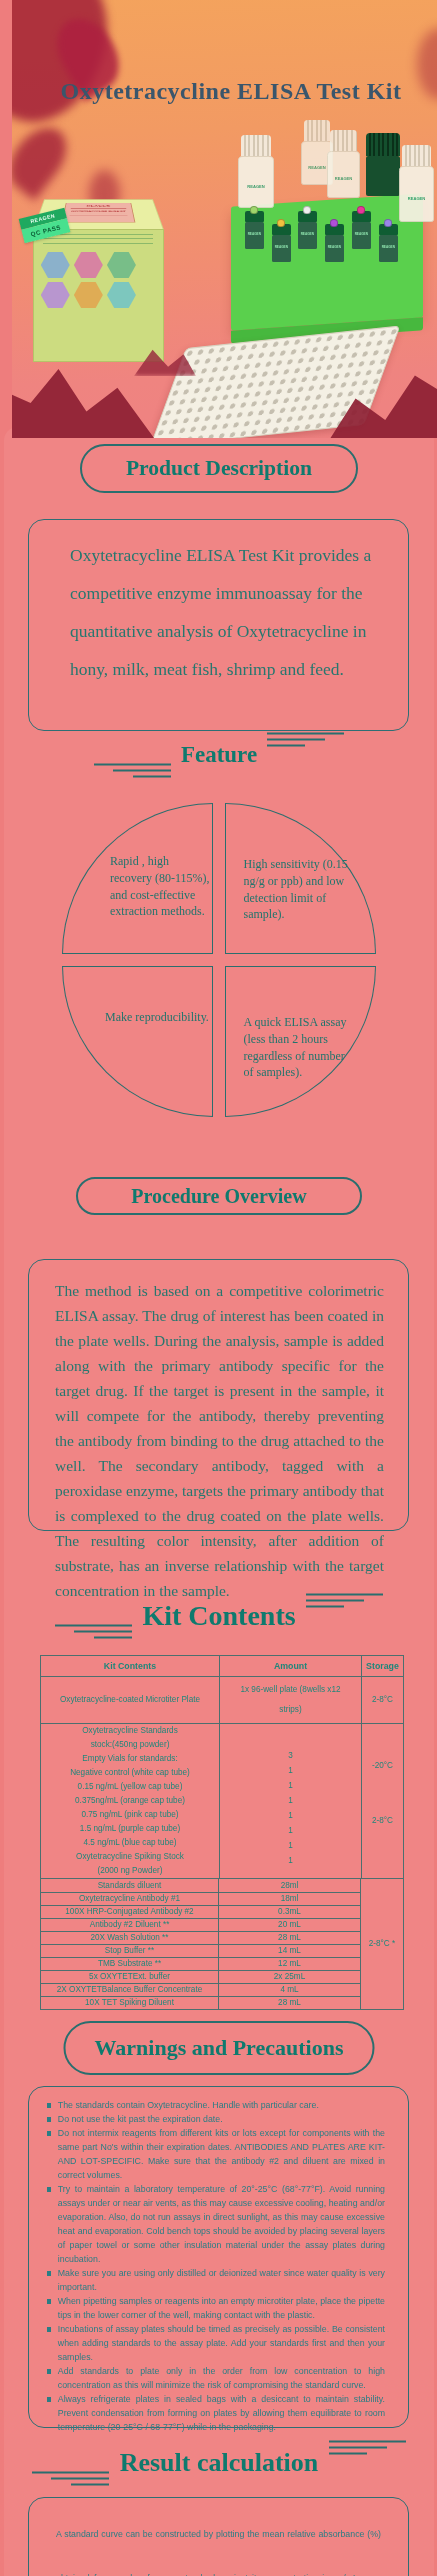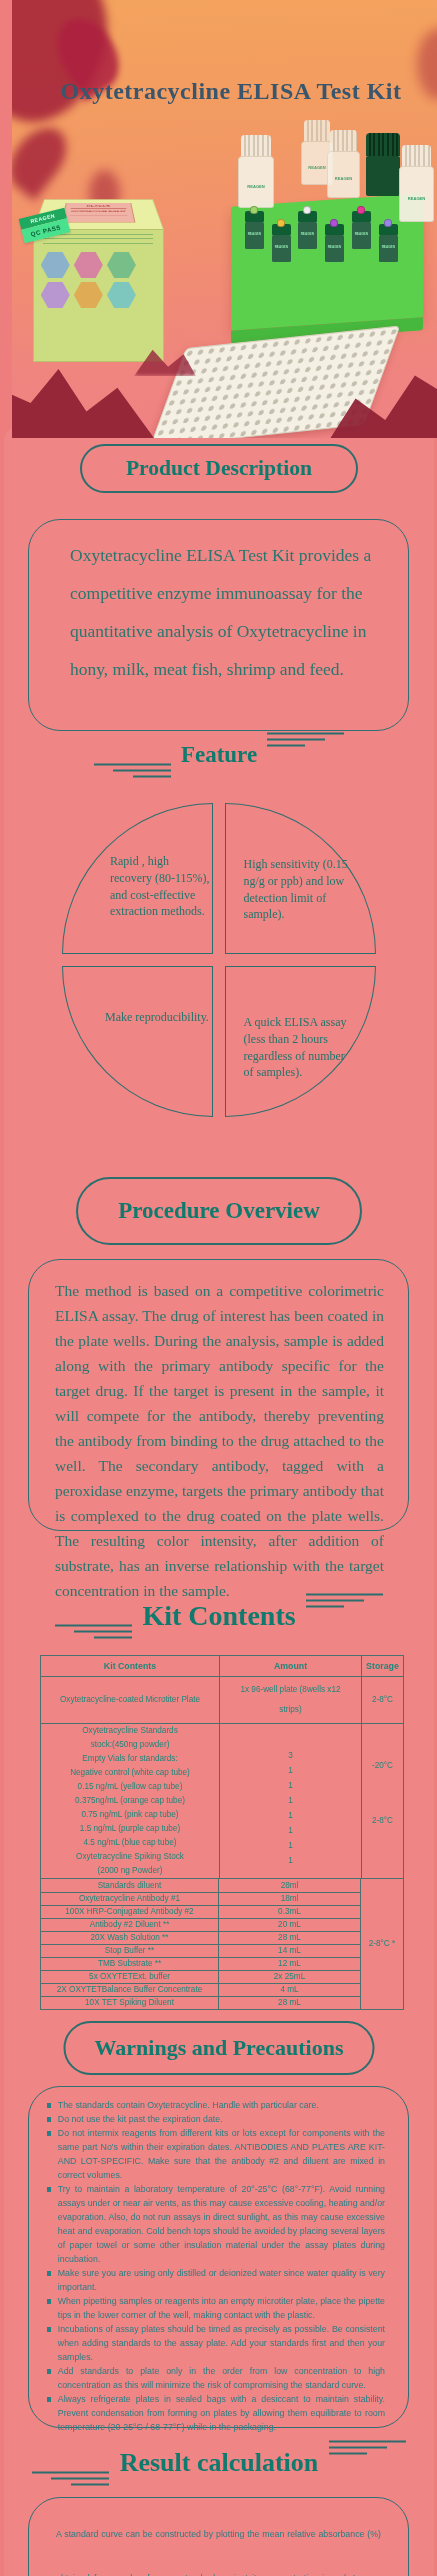--- a/index.html
+++ b/index.html
@@ -74,36 +74,36 @@
   .mountain{position:absolute;background:#8e2033;filter:blur(1.5px);opacity:.92}
   .mountain.ml{left:-6.2px;bottom:-9.3px;width:155px;height:85px;clip-path:polygon(0 100%,0 35%,16% 48%,34% 8%,52% 58%,72% 30%,100% 100%)}
   .mountain.mr{right:-6.2px;bottom:-5.2px;width:129px;height:77px;clip-path:polygon(0 100%,22% 42%,45% 70%,68% 12%,100% 45%,100% 100%)}
   .sandpile{position:absolute;left:122px;bottom:62px;width:62px;height:31px;background:#97263b;filter:blur(2.1px);opacity:.8;
         clip-path:polygon(0 100%,30% 15%,55% 70%,80% 30%,100% 100%)}
 
   
   .pill{position:absolute;left:50%;transform:translateX(-50%);border:2.1px solid var(--pillBorder);border-radius:36px;
         display:flex;align-items:center;justify-content:center;color:var(--head);font-family:var(--serif);font-weight:bold}
   .pill.p1{top:444px;width:278px;height:49px;font-size:21.6px}
-  .pill.p2{top:1177px;width:286px;height:68px;font-size:23px}
+  .pill.p2{top:1177px;width:286px;height:38px;font-size:20px}
   .pill.p3{top:2021px;width:311px;height:54px;font-size:22px}
 
   .deco-heading{position:absolute;left:0;width:100%;display:flex;align-items:center;justify-content:center;gap:10.3px;
         color:var(--head);font-weight:bold;font-family:var(--serif)}
   .deco-heading.h-feature{top:742px;font-size:23px}
   .deco-heading.h-kit{top:1600px;font-size:28px}
   .deco-heading.h-result{top:2448px;font-size:26px}
   .deco{display:flex;flex-direction:column;gap:4.1px}
   .deco .dl{height:2.1px;background:var(--pillBorder)}
   .deco.left{align-items:flex-end;transform:translateY(15.5px)}
   .deco.right{align-items:flex-start;transform:translateY(-15.5px)}
   .deco .w1{width:77px}.deco .w2{width:58px}.deco .w3{width:38px}
 
   
-  .tbox{position:absolute;left:28px;width:381px;border:1.5px solid var(--boxBorder);border-radius:32px;color:var(--serifText)}
+  .tbox{position:absolute;left:28px;width:381px;border:1.5px solid var(--boxBorder);border-radius:16px;color:var(--serifText)}
   .tbox.desc{top:519px;height:212px;padding:15.5px 27px 0 41px;font:17.5px/38px var(--serif);text-align:left}
   .tbox.proc{top:1259px;height:272px;padding:17.5px 24px 0 26px;font:15.5px/25px var(--serif);text-align:justify}
   .tbox.warn{top:2086px;height:342px;padding:11.3px 23px 0 16.5px;color:var(--warnText)}
   .tbox.result{top:2497px;height:224px;padding:14.4px 27px 0 27px;color:var(--warnText)}
   .result-body{font:8.8px/44px var(--sans);text-align:justify}
 
   
   .quad-wrap{position:absolute;left:62px;top:803px;width:314px;height:314px}
   .quad{position:absolute;width:151px;height:151px;border:1.5px solid var(--pillBorder)}
   .quad.tl{left:0;top:0;border-radius:151px 0 0 0}

